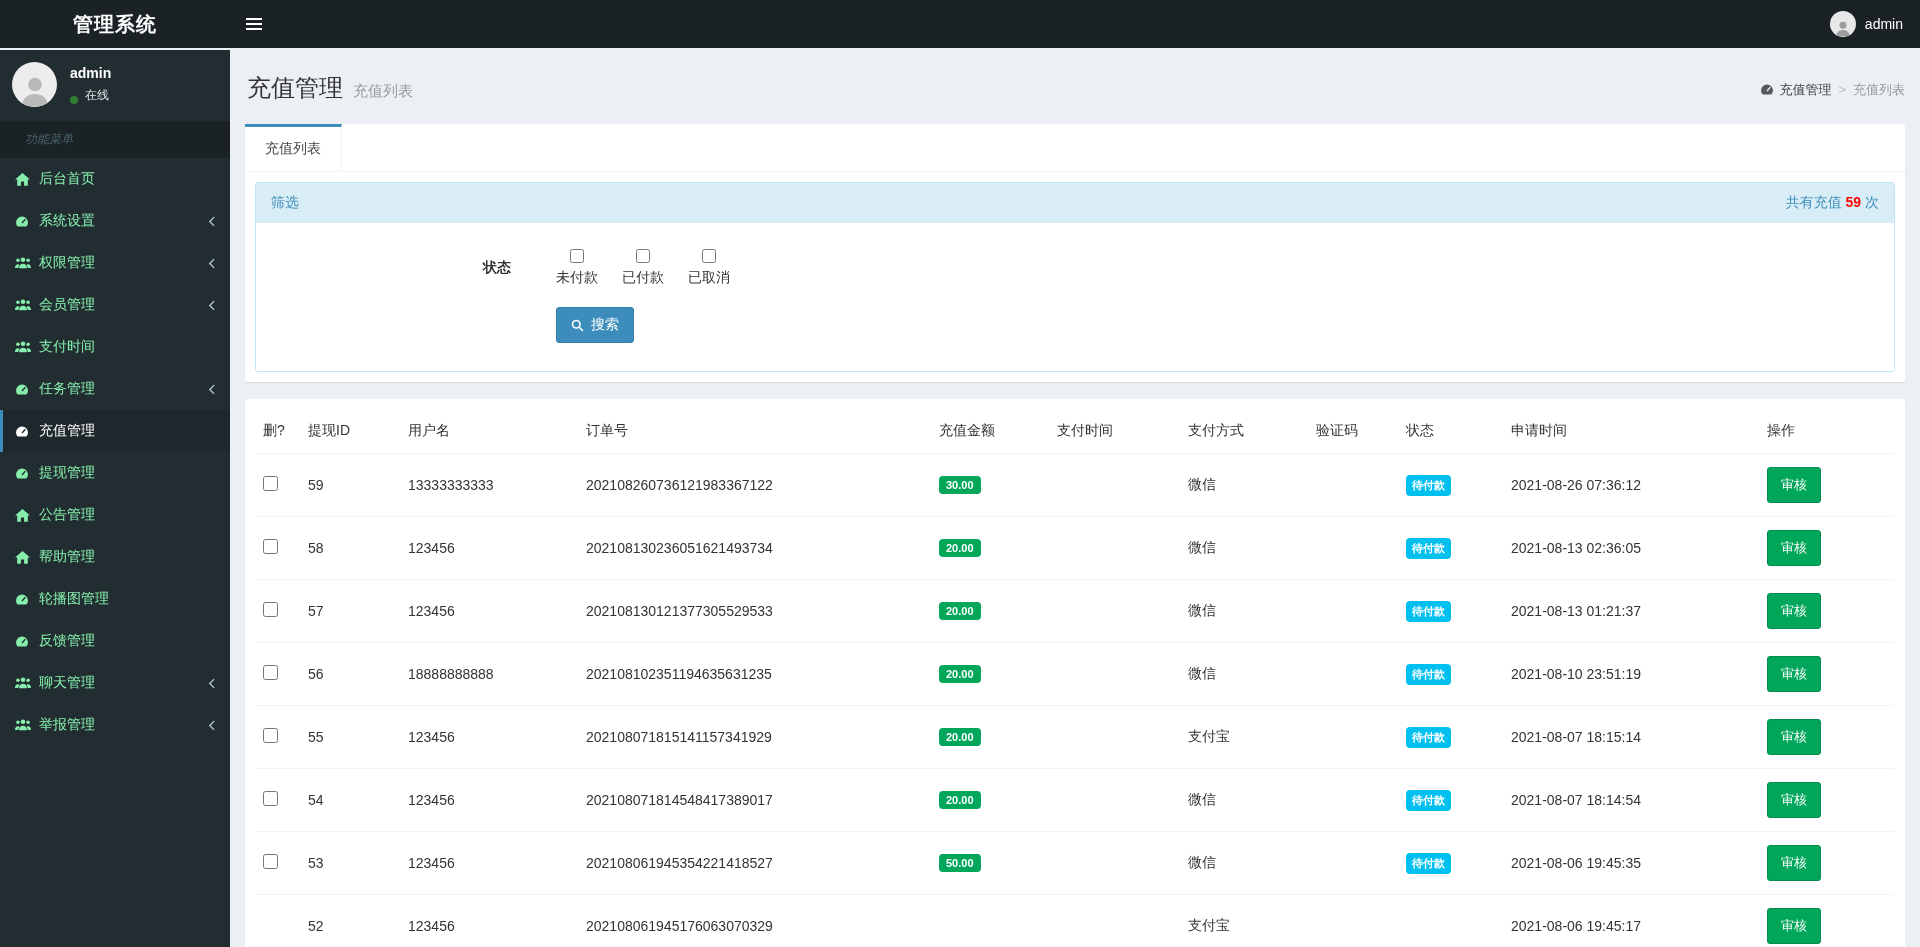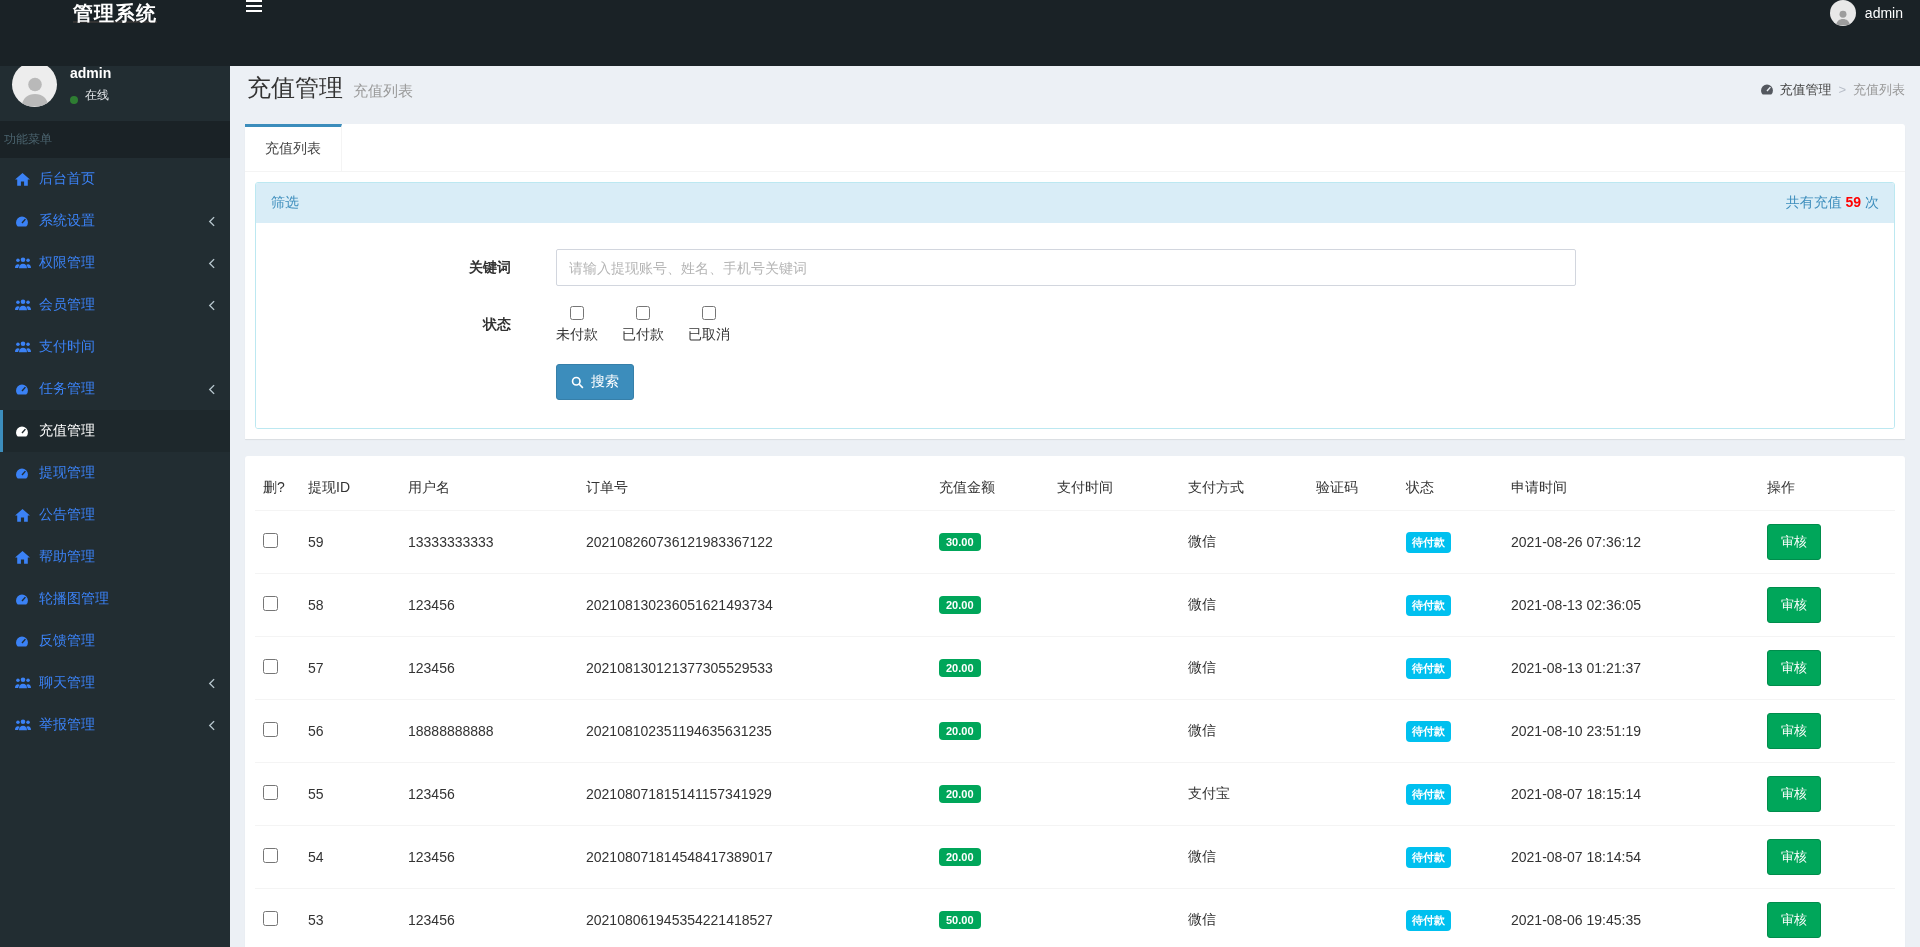--- a/index.html
+++ b/index.html
@@ -4,37 +4,37 @@
 <style>
   * { box-sizing: border-box; }
   html,body { margin:0; padding:0; }
   body {
     width:1920px; height:947px; overflow:hidden;
     background:#ecf0f5; color:#333;
     font-family:"Liberation Sans","DejaVu Sans",sans-serif;
     font-size:14px;
   }
   
-  .navbar { position:fixed; top:0; left:0; right:0; height:66px; background:#1a2226; display:flex; align-items:flex-start; z-index:20;text-decoration:underline; }
+  .navbar { position:fixed; top:0; left:0; right:0; height:48px; background:#1a2226; display:flex; align-items:center; z-index:20; }
   .logo { width:230px; background:#1a2226; color:#fff; font-size:20px; font-weight:bold; display:flex; align-items:center; justify-content:center; letter-spacing:1px; }
   .nav-toggle { width:48px; display:flex; align-items:center; justify-content:center; cursor:pointer; }
   .bars { display:flex; flex-direction:column; gap:3px; }
   .bars span { display:block; width:16px; height:2px; background:#fff; }
   .nav-user { margin-left:auto; display:flex; align-items:center; gap:9px; padding:0 17px; color:#fff; cursor:pointer; }
   .avatar-sm { width:26px; height:26px; border-radius:50%; background:#e8e8e8; display:flex; align-items:flex-end; justify-content:center; overflow:hidden; }
   
   .sidebar { position:fixed; top:50px; left:0; bottom:0; width:230px; background:#222d32; z-index:15; }
   .user-panel { display:flex; align-items:center; gap:13px; padding:12px 10px 14px 12px; }
   .avatar-lg { width:45px; height:45px; border-radius:50%; background:#ededed; display:flex; align-items:flex-end; justify-content:center; overflow:hidden; }
   .user-name { color:#fff; font-size:14px; font-weight:700; }
   .user-status { display:flex; align-items:flex-end; gap:7px; color:#e6e9ec; font-size:12px; margin-top:6px; cursor:pointer; }
   .status-dot { width:8px; height:8px; border-radius:50%; background:#2e7d32; }
-  .menu-header { background:#1a2226; color:#4b646f; font-size:12px; padding:10px 4px; }
+  .menu-header { background:#1a2226; color:#4b646f; font-size:12px; padding:10px 25px;font-style:italic; }
   .menu { list-style:none; margin:0; padding:0; }
-  .menu li { display:flex; align-items:center; padding:12px 15px 12px 12px; color:#3b82f6; border-left:3px solid transparent; cursor:pointer; }
+  .menu li { display:flex; align-items:center; padding:12px 15px 12px 12px; color:#86efac; border-left:3px solid transparent; cursor:pointer; }
   .menu li.active { background:#1e282c; color:#fff; border-left-color:#3c8dbc; }
   .menu .mi { width:24px; display:inline-flex; justify-content:flex-start; align-items:center; flex:none; }
   .menu .mi svg { display:block; }
   .menu .arrow { margin-left:auto; display:inline-flex; color:#b8c7ce; }
   .mi .needle { stroke:#222d32; }
   .menu li.active .mi .needle { stroke:#1e282c; }
   
   .main { margin-left:230px; padding-top:50px; }
   .content-header { padding:22px 15px 6px 17px; display:flex; align-items:baseline; }
   .page-title { font-size:24px; font-weight:400; margin:0; }
@@ -316,24 +316,20 @@
         <div class="tab active">充值列表</div>
       </div>
     <div class="tab-content">
 
       <div class="filter-panel">
         <div class="filter-head">
           <span class="filter-title">筛选</span>
           <span class="filter-total"><span>共有充值 </span><b>59</b><span> 次</span></span>
         </div>
         <div class="filter-body">
-          <div class="form-row">
-            <span class="form-label">关键词</span>
-            <input class="input-text" type="text" placeholder="请输入提现账号、姓名、手机号关键词" style="">
-          </div>
           <div class="form-row">
             <span class="form-label">状态</span>
             <span class="checks">
                 <label>
                   <input type="checkbox" style="">
                   <span>未付款</span>
                 </label>
                 <label>
                   <input type="checkbox" style="">
                   <span>已付款</span>

